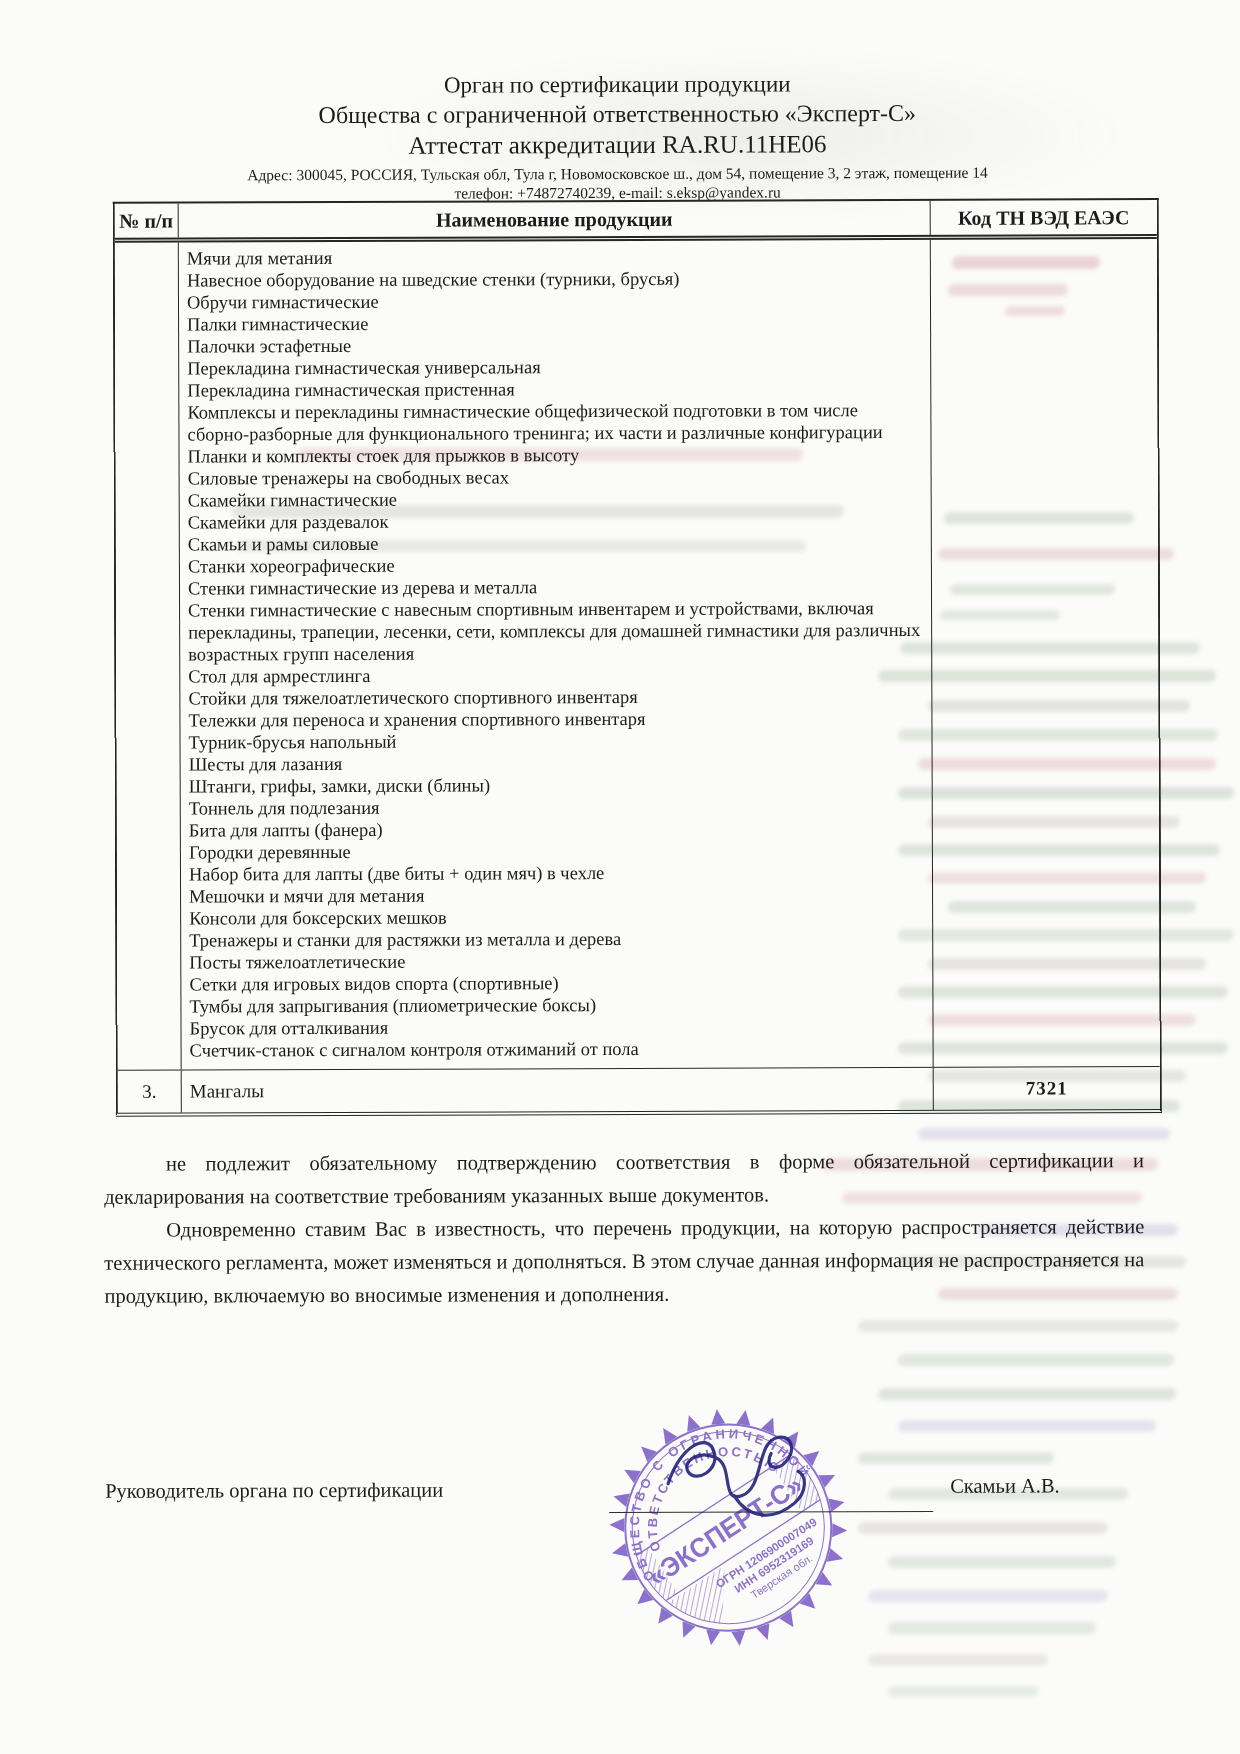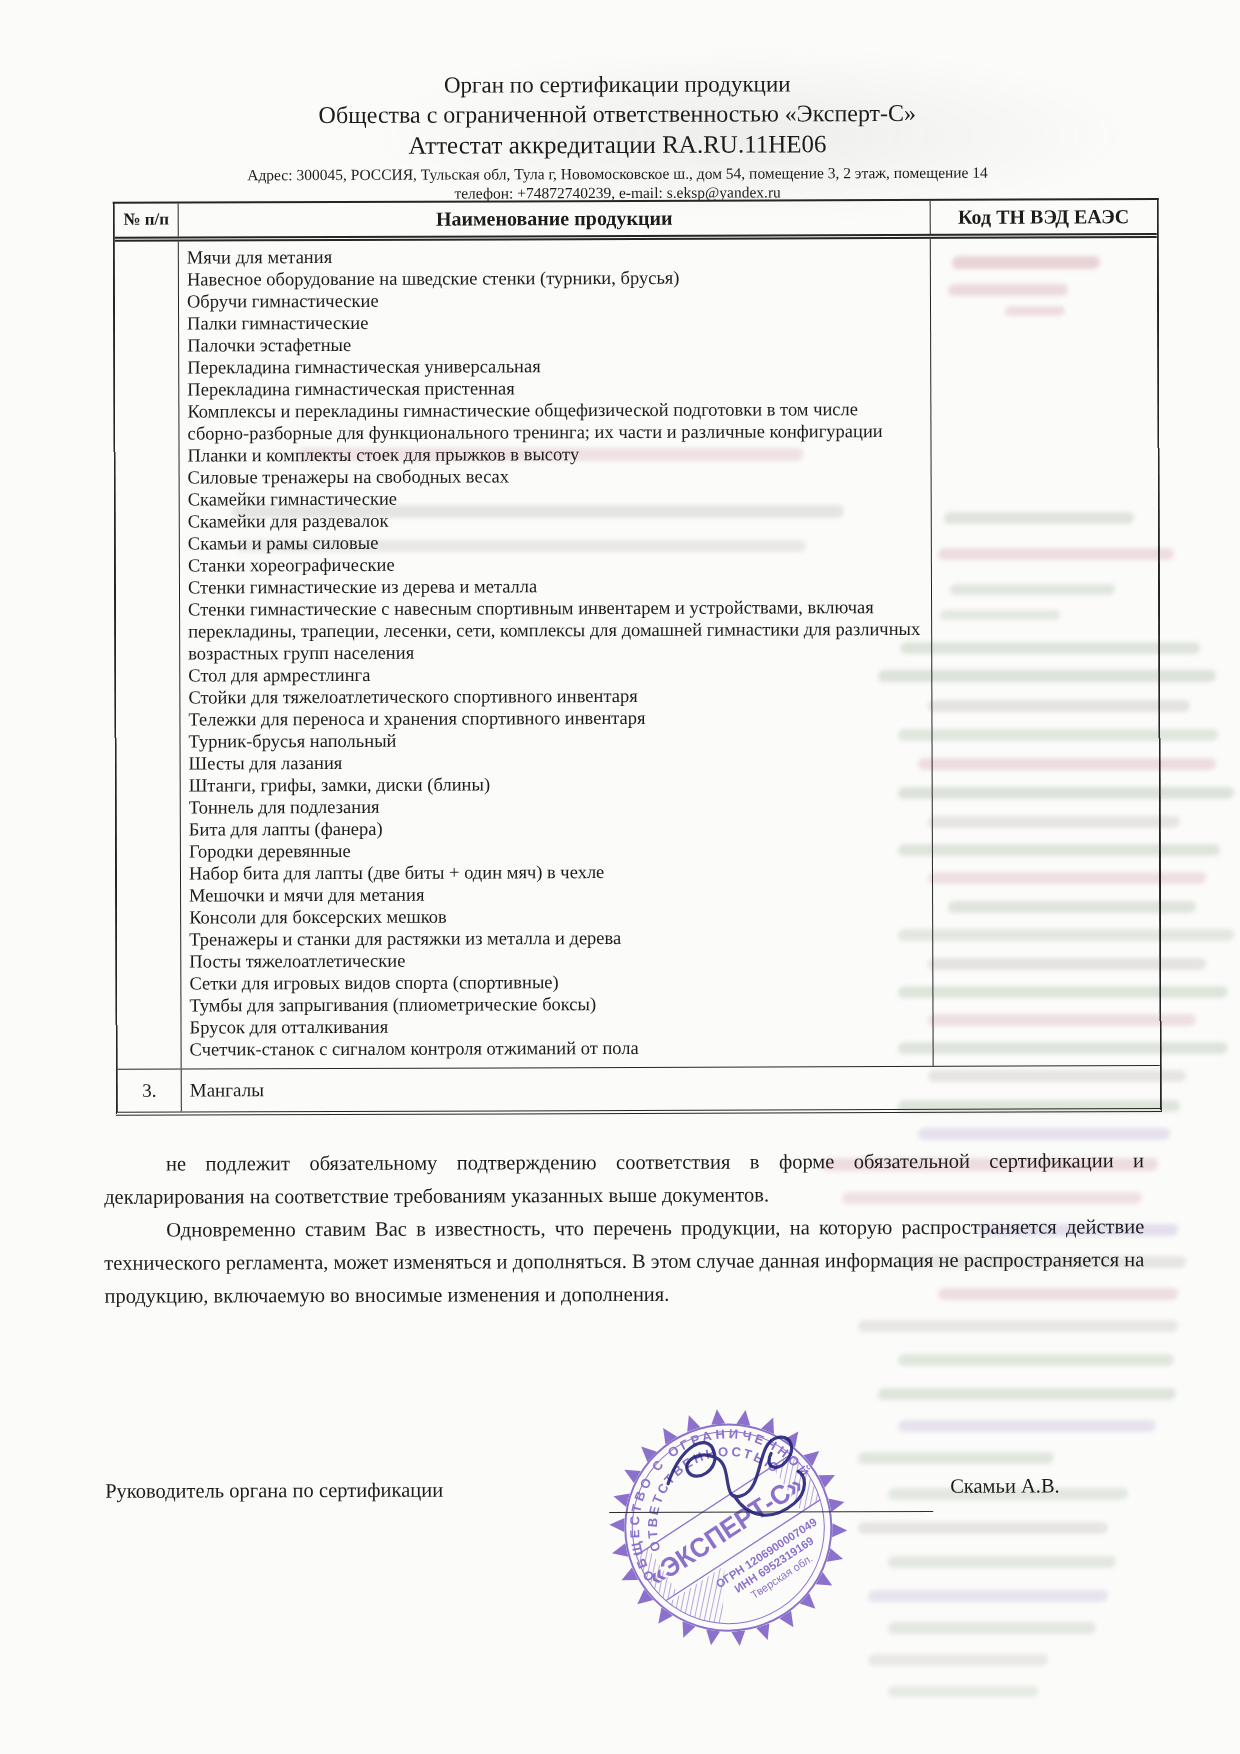--- a/index.html
+++ b/index.html
@@ -23,21 +23,21 @@
   .hdr-5{top:184px;font-size:15.5px;}
   
   .tbl{position:absolute;left:115px;top:200px;width:1042px;
        border:2px solid #262626;border-bottom:4px double #262626;}
   .trow{display:grid;grid-template-columns:64px 1fr 226px;}
   .trow > div{border-right:1.6px solid #262626;}
   .trow > div:last-child{border-right:none;}
   .thead{border-bottom:5px double #262626;}
   .thead > div{display:flex;align-items:center;justify-content:center;
        font-weight:bold;text-align:center;padding:5px 4px;}
-  .th-num{font-size:17px;line-height:1.2;}
+  .th-num{font-size:20px;line-height:1.2;}
   .th-name{font-size:20px;}
   .th-code{font-size:20px;}
   .cell-items{padding:5px 10px 8px 8px;font-size:18.5px;line-height:22px;}
   .product-line{white-space:normal;}
   .row-mangal{border-top:1.6px solid #262626;}
   .row-mangal > div{min-height:42px;display:flex;align-items:center;}
   .cell-rownum{justify-content:center;font-size:19px;}
   .cell-rowname{padding-left:8px;font-size:19px;}
   .cell-rowcode{justify-content:center;font-size:19px;font-weight:bold;letter-spacing:1px;}
   
@@ -155,20 +155,21 @@
             <div class="product-line">Сетки для игровых видов спорта (спортивные)</div>
             <div class="product-line">Тумбы для запрыгивания (плиометрические боксы)</div>
             <div class="product-line">Брусок для отталкивания</div>
             <div class="product-line">Счетчик-станок с сигналом контроля отжиманий от пола</div>
           </div>
         <div></div>
       </div>
       <div class="trow row-mangal">
         <div class="cell-rownum">3.</div>
         <div class="cell-rowname">Мангалы</div>
+        <div class="cell-rowcode">7321</div>
       </div>
     </div>
 
     <div class="paras">
       <p>не подлежит обязательному подтверждению соответствия в форме обязательной сертификации и декларирования на соответствие требованиям указанных выше документов.</p>
       <p>Одновременно ставим Вас в известность, что перечень продукции, на которую распространяется действие технического регламента, может изменяться и дополняться. В этом случае данная информация не распространяется на продукцию, включаемую во вносимые изменения и дополнения.</p>
     </div>
 
     <div class="sig-title">Руководитель органа по сертификации</div>
     <div class="sig-name">Скамьи А.В.</div>

